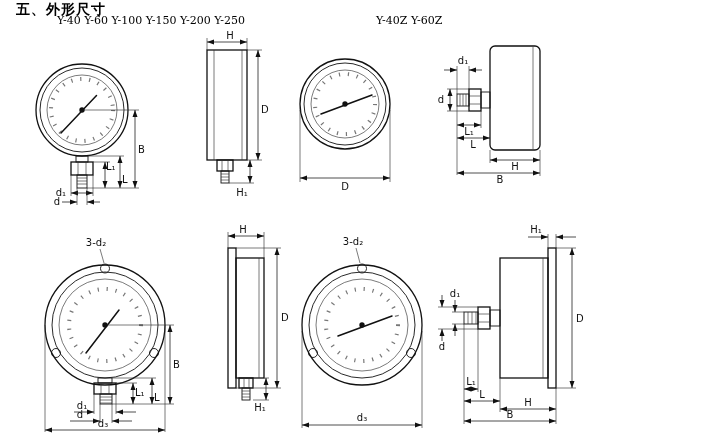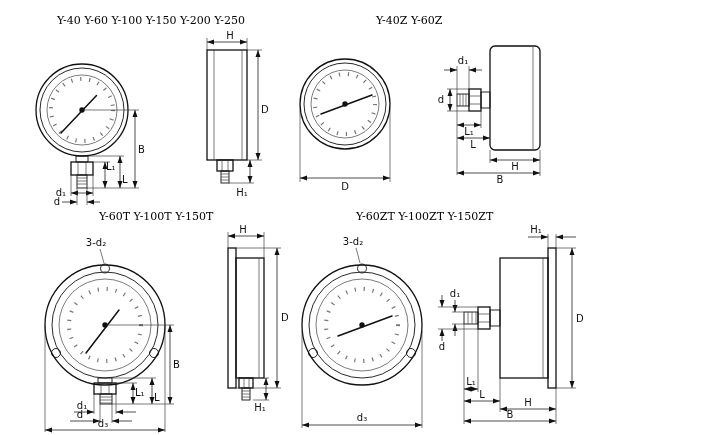--- a/index.html
+++ b/index.html
@@ -22,24 +22,23 @@
   .tk { fill:none; stroke:#555; stroke-width:4; stroke-dasharray:1.2 7.8; opacity:.8; }
   .t  { font-family:"DejaVu Sans", sans-serif; font-size:10px; fill:#111; }
   .tm { text-anchor:middle; }
   .te { text-anchor:end; }
 </style>
 </head>
 <body>
 
 <div class="stage">
 
+  <div class="heading">五、外形尺寸</div>
   <div class="cap" id="cap1">Y-40 Y-60 Y-100 Y-150 Y-200 Y-250</div>
   <div class="cap" id="cap2">Y-40Z Y-60Z</div>
-  <div class="cap" id="cap3">Y-60T Y-100T Y-150T</div>
-  <div class="cap" id="cap4">Y-60ZT Y-100ZT Y-150ZT</div>
 
   <svg class="draw" width="701" height="435" viewBox="0 0 701 435">
     <defs>
       <marker id="ah" viewBox="0 0 7 6" refX="7" refY="3" markerWidth="7" markerHeight="6" markerUnits="userSpaceOnUse" orient="auto-start-reverse">
         <path d="M0,0.5 L7,3 L0,5.5 z" fill="#111"></path>
       </marker>
     </defs>
 
     <g>
       <g>

